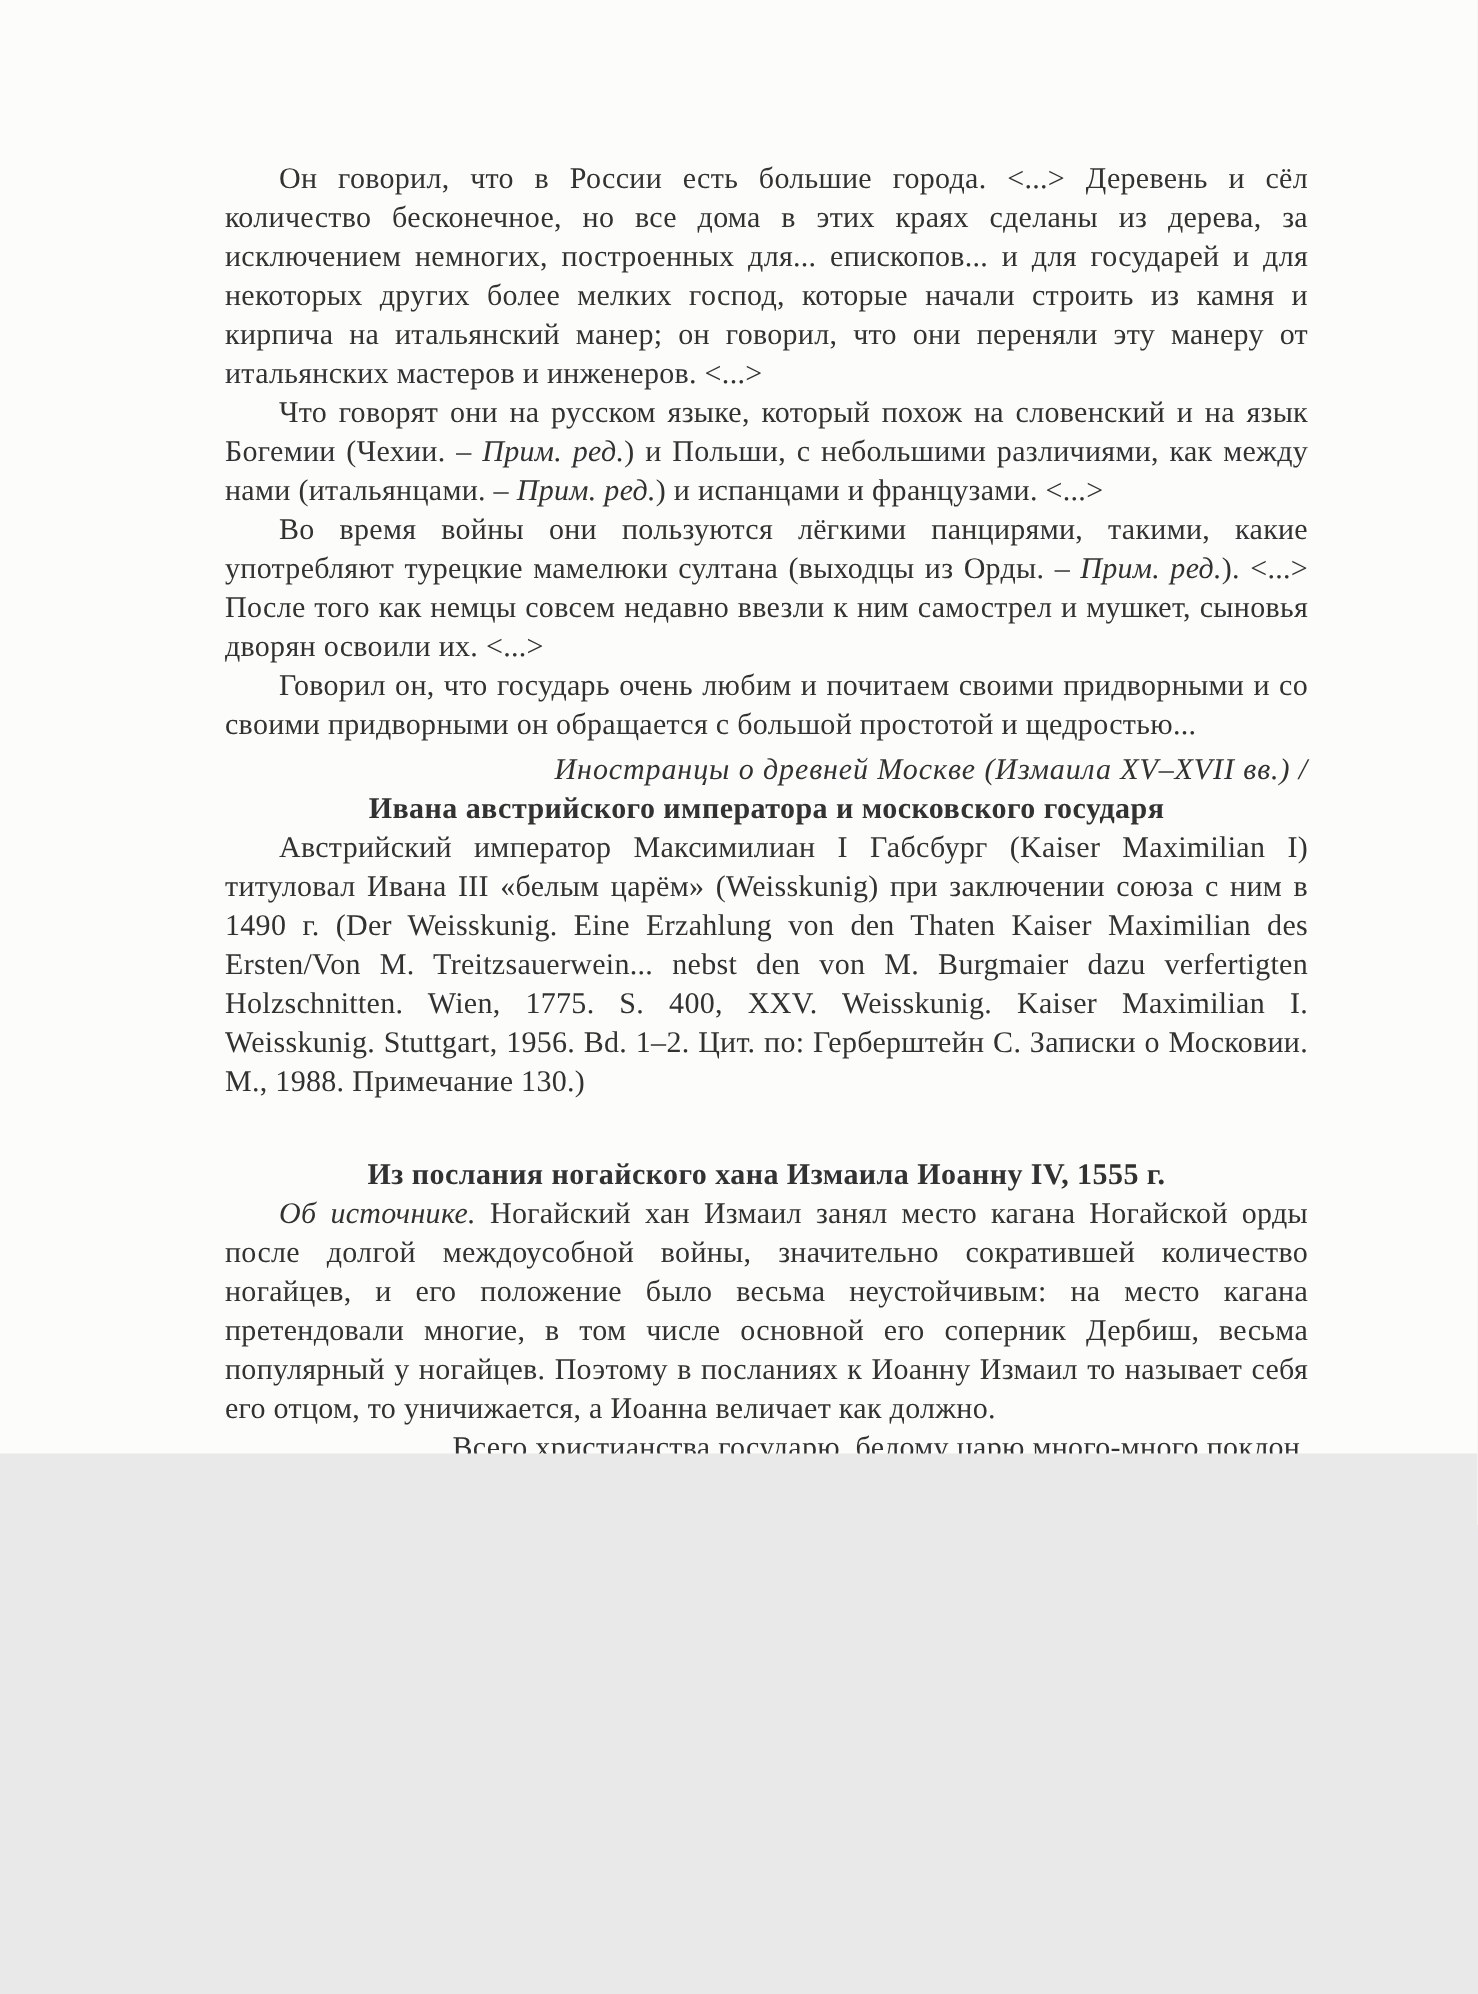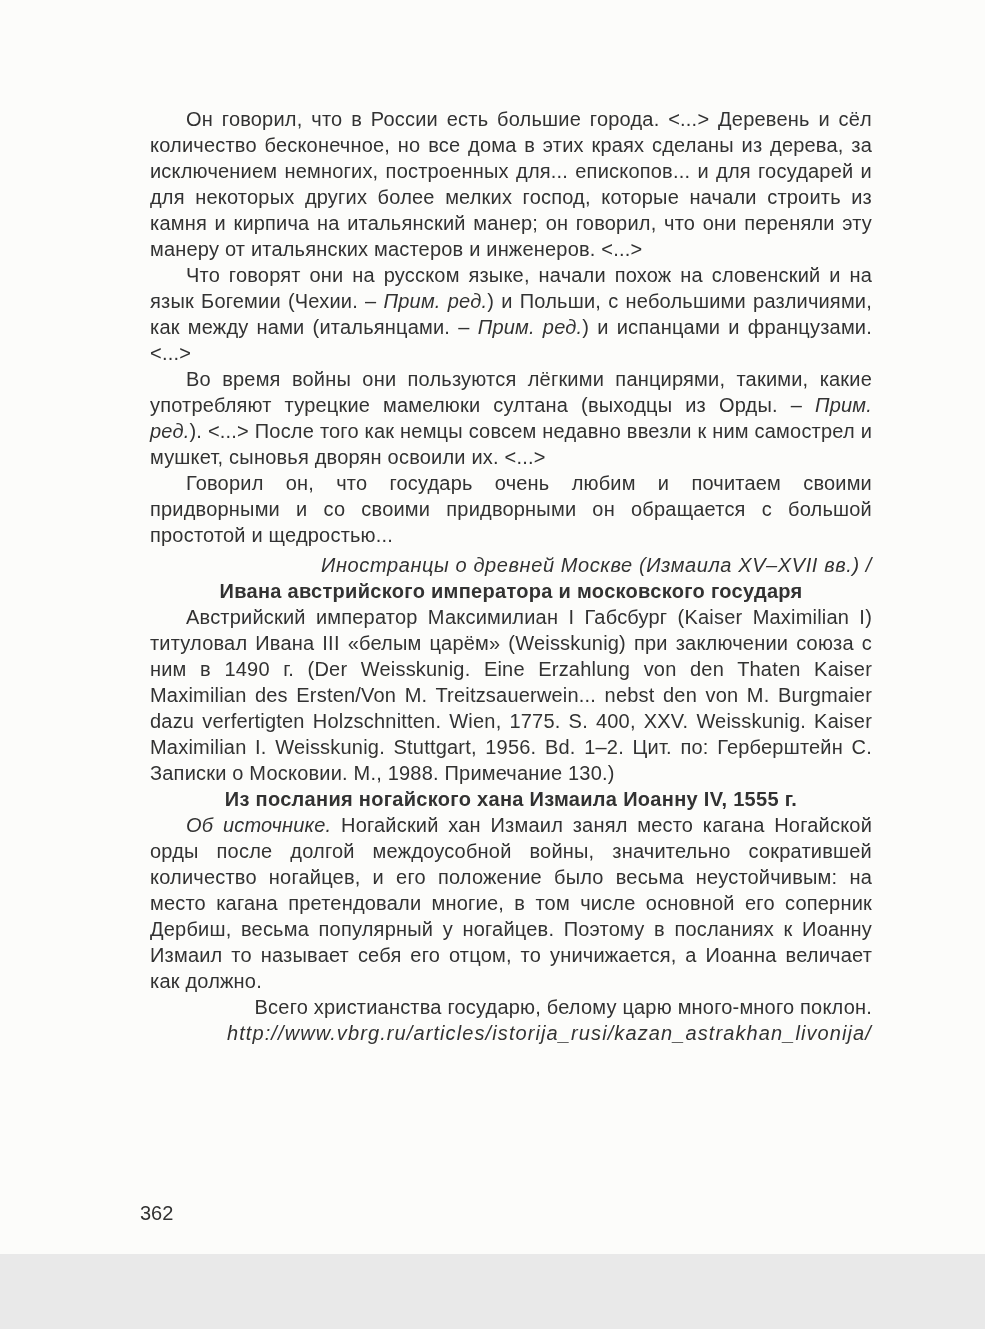--- a/index.html
+++ b/index.html
@@ -1,24 +1,24 @@
 <!DOCTYPE html>
 <html><head>
 <meta charset="utf-8">
 <style>
   * { box-sizing: border-box; }
   html, body { margin: 0; padding: 0; }
   body { background: #e9e9e9; }
 
   .page {
     width: 985px;
-    height: 1254px;
+    height: 969px;
     background: #fcfcfa;
     position: relative;
-    font-family: Liberation Sans, sans-serif;
+    font-family: Liberation Serif, serif;
     color: #323232;
     overflow: hidden;
   }
 
   .text-block {
     position: absolute;
     top: 106px;
     left: 150px;
     width: 722px;
     font-size: 20px;
@@ -39,21 +39,21 @@
   }
 
   .heading {
     font-weight: bold;
     text-align: center;
     text-indent: 0;
     margin-top: 30px;
     margin-bottom: 18px;
     letter-spacing: 0.3px;
   }
-  .heading.h2 { }
+  .heading.h2 { margin-top: 36px; }
 
   .quote-line {
     text-indent: 18px;
     text-align: right;
     margin-top: 12px;
   }
 
   .url {
     font-style: italic;
     text-align: right;
@@ -71,21 +71,21 @@
   }
 </style>
 </head>
 <body>
 
 <div class="page">
   <div class="text-block">
 
     <p class="para indent">Он говорил, что в России есть большие города. &lt;...&gt; Деревень и сёл количество бесконечное, но все дома в этих краях сделаны из дерева, за исключением немногих, построенных для... епископов... и для государей и для некоторых других более мелких господ, которые начали строить из камня и кирпича на итальянский манер; он говорил, что они переняли эту манеру от итальянских мастеров и инженеров. &lt;...&gt;</p>
 
-    <p class="para indent"><span>Что говорят они на русском языке, начали похож на словенский и на язык Богемии (Чехии. – </span><span class="it">Прим. ред.</span><span>) и Польши, с небольшими различиями, как между нами (итальянцами. – </span><span class="it">Прим. ред.</span><span>) и испанцами и французами. &lt;...&gt;</span></p>
+    <p class="para indent"><span>Что говорят они на русском языке, который похож на словенский и на язык Богемии (Чехии. – </span><span class="it">Прим. ред.</span><span>) и Польши, с небольшими различиями, как между нами (итальянцами. – </span><span class="it">Прим. ред.</span><span>) и испанцами и французами. &lt;...&gt;</span></p>
 
     <p class="para indent"><span>Во время войны они пользуются лёгкими панцирями, такими, какие употребляют турецкие мамелюки султана (выходцы из Орды. – </span><span class="it">Прим. ред.</span><span>). &lt;...&gt; После того как немцы совсем недавно ввезли к ним самострел и мушкет, сыновья дворян освоили их. &lt;...&gt;</span></p>
 
     <p class="para indent">Говорил он, что государь очень любим и почитаем своими придворными и со своими придворными он обращается с большой простотой и щедростью...</p>
 
     <div class="citation">
       <div>Иностранцы о древней Москве (Измаила XV–XVII вв.) /</div>
     </div>
 
     <p class="para heading">Ивана австрийского императора и московского государя</p>

